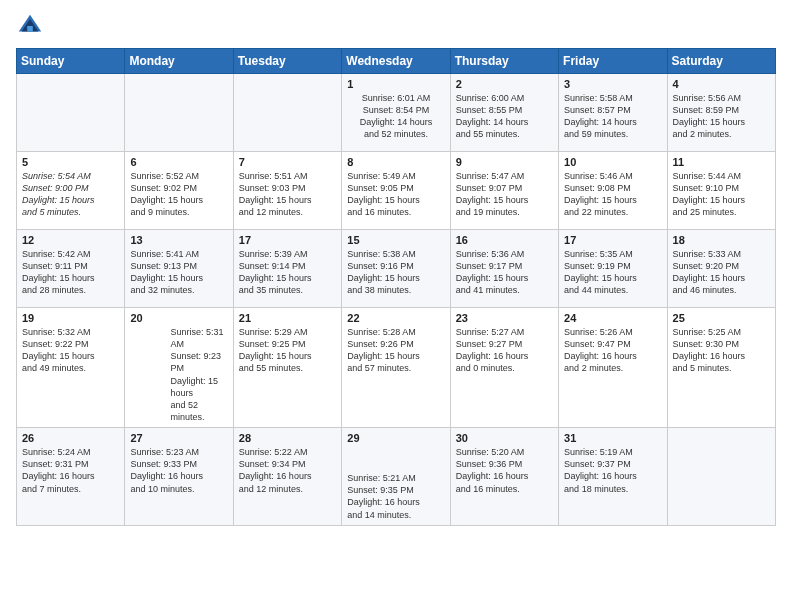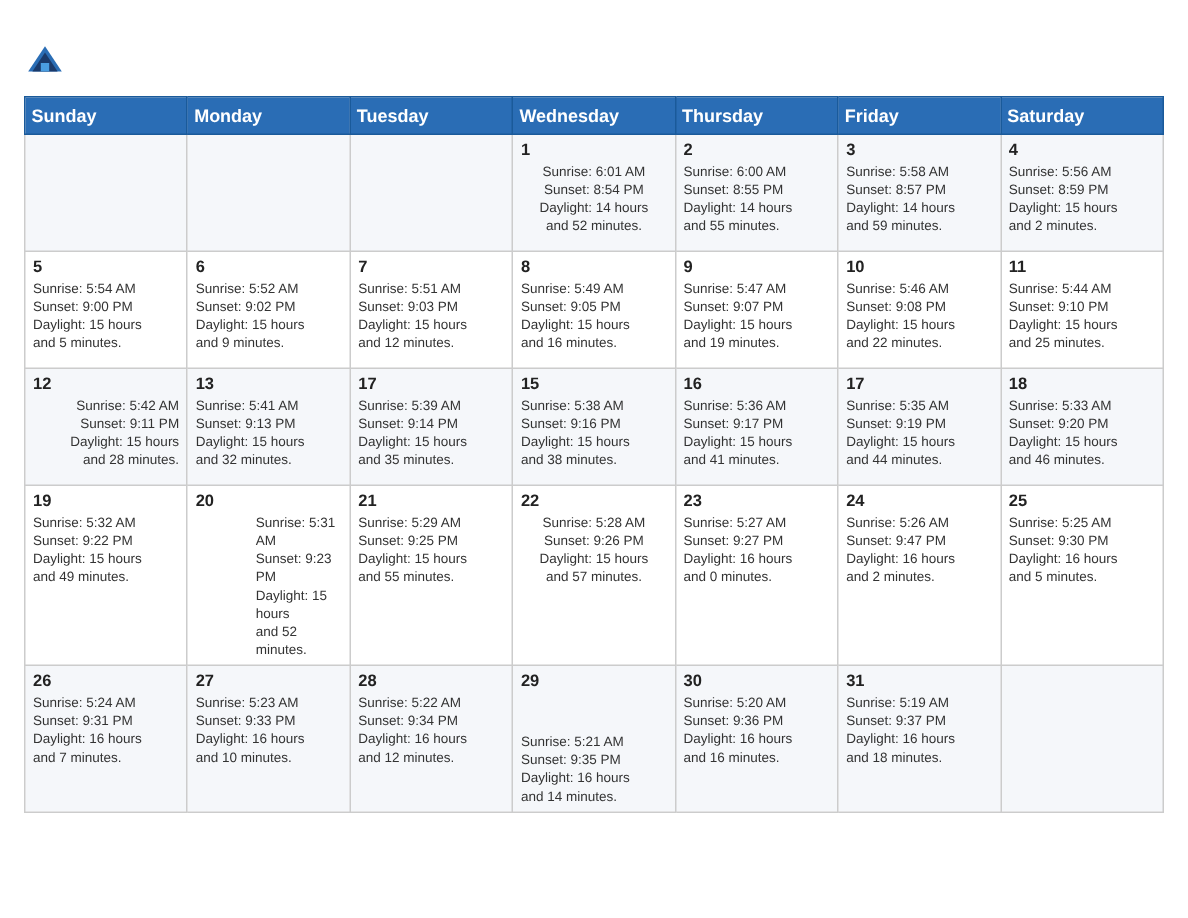--- a/index.html
+++ b/index.html
@@ -6,21 +6,21 @@
     body {
       font-family: Arial, sans-serif;
       background: #fff;
       width: 792px;
       height: 612px;
       overflow: hidden;
     }
     .page {
       width: 792px;
       height: 612px;
-      padding: 28px 16px;
+      padding: 12px 16px;
     }
     .header {
       display: flex;
       justify-content: space-between;
       align-items: flex-start;
       margin-bottom: 8px;
     }
     .logo {
       display: flex;
       align-items: center;
@@ -153,21 +153,21 @@
             <span class="day-num">4</span>
             <div class="cell-content" style="white-space: pre-line;">Sunrise: 5:56 AM
 Sunset: 8:59 PM
 Daylight: 15 hours
 and 2 minutes.</div>
           </td>
         </tr>
         <tr>
           <td>
             <span class="day-num">5</span>
-            <div class="cell-content" style="white-space: pre-line;">Sunrise: 5:54 AM
+            <div class="cell-content" style="white-space: pre-line; font-style: italic;">Sunrise: 5:54 AM
 Sunset: 9:00 PM
 Daylight: 15 hours
 and 5 minutes.</div>
           </td>
           <td>
             <span class="day-num">6</span>
             <div class="cell-content" style="white-space: pre-line;">Sunrise: 5:52 AM
 Sunset: 9:02 PM
 Daylight: 15 hours
 and 9 minutes.</div>
@@ -204,21 +204,21 @@
             <span class="day-num">11</span>
             <div class="cell-content" style="white-space: pre-line;">Sunrise: 5:44 AM
 Sunset: 9:10 PM
 Daylight: 15 hours
 and 25 minutes.</div>
           </td>
         </tr>
         <tr>
           <td>
             <span class="day-num">12</span>
-            <div class="cell-content" style="white-space: pre-line; text-align: right;">Sunrise: 5:42 AM
+            <div class="cell-content" style="white-space: pre-line;">Sunrise: 5:42 AM
 Sunset: 9:11 PM
 Daylight: 15 hours
 and 28 minutes.</div>
           </td>
           <td>
             <span class="day-num">13</span>
             <div class="cell-content" style="white-space: pre-line;">Sunrise: 5:41 AM
 Sunset: 9:13 PM
 Daylight: 15 hours
 and 32 minutes.</div>
@@ -276,21 +276,21 @@
           </td>
           <td>
             <span class="day-num">21</span>
             <div class="cell-content" style="white-space: pre-line;">Sunrise: 5:29 AM
 Sunset: 9:25 PM
 Daylight: 15 hours
 and 55 minutes.</div>
           </td>
           <td>
             <span class="day-num">22</span>
-            <div class="cell-content" style="white-space: pre-line; text-align: center;">Sunrise: 5:28 AM
+            <div class="cell-content" style="white-space: pre-line;">Sunrise: 5:28 AM
 Sunset: 9:26 PM
 Daylight: 15 hours
 and 57 minutes.</div>
           </td>
           <td>
             <span class="day-num">23</span>
             <div class="cell-content" style="white-space: pre-line;">Sunrise: 5:27 AM
 Sunset: 9:27 PM
 Daylight: 16 hours
 and 0 minutes.</div>

